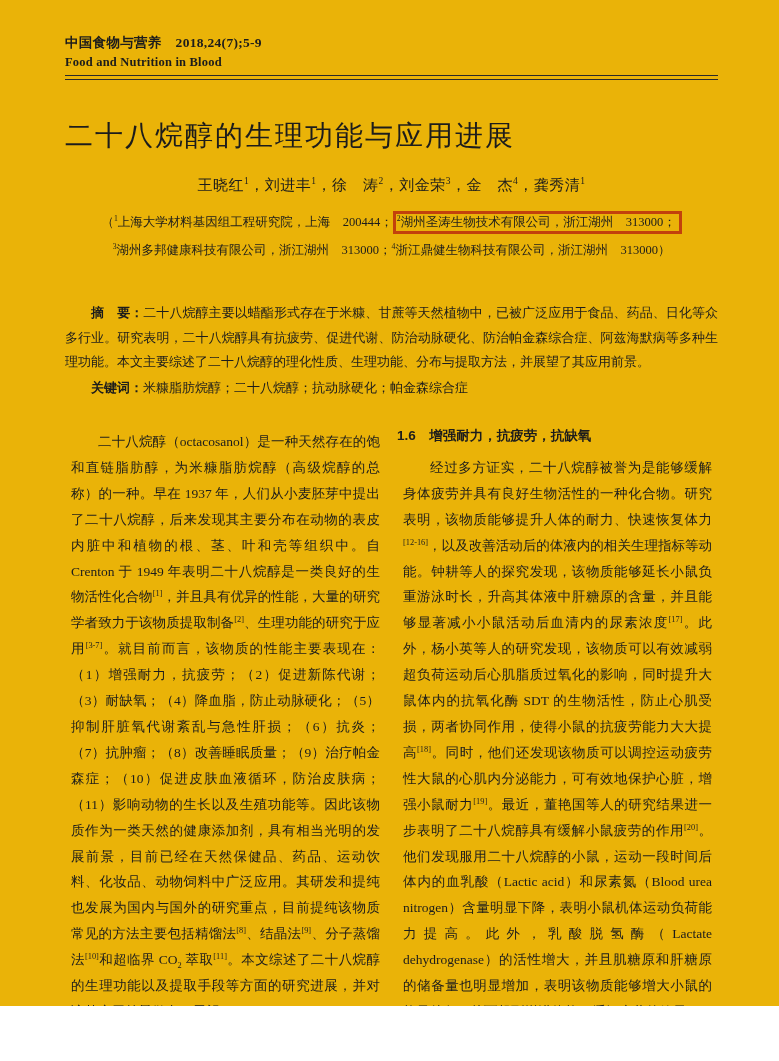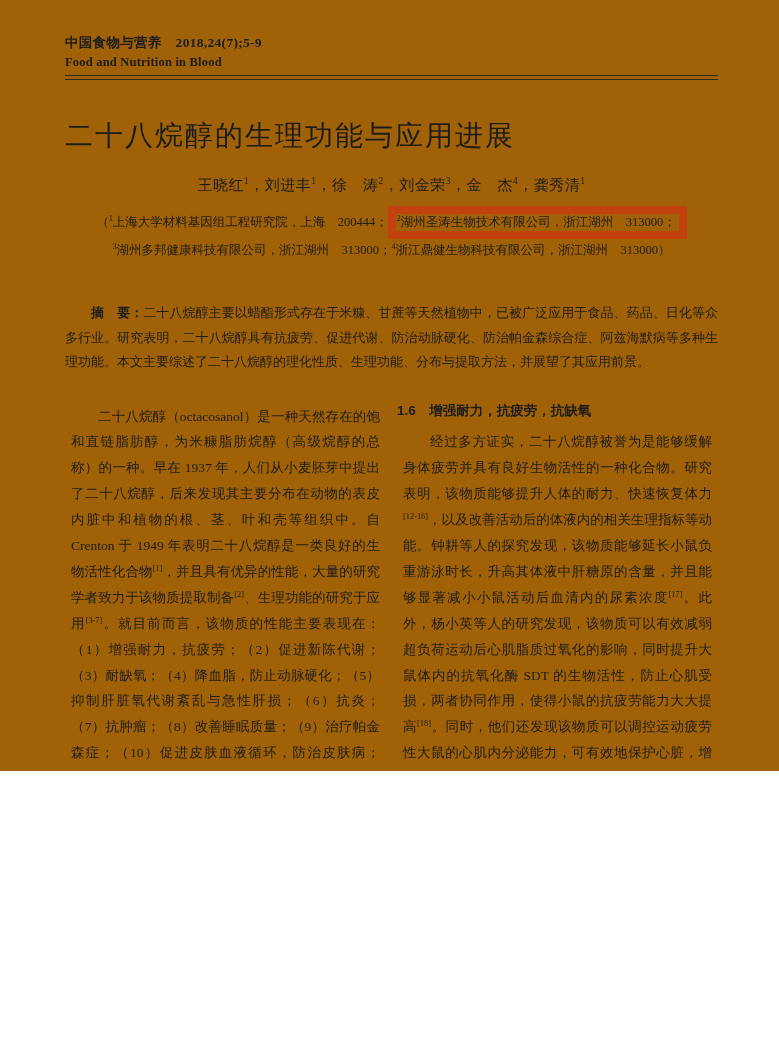--- a/index.html
+++ b/index.html
@@ -1,33 +1,33 @@
 <!DOCTYPE html>
 <html><head>
 <meta charset="utf-8">
 <style>
   html,body{margin:0;padding:0;background:#ffffff;}
   .page{
-    width:779px;height:771px;box-sizing:border-box;
-    padding:34px 61px 0 65px;margin:0 auto;background:#a16207;
+    width:779px;height:1006px;box-sizing:border-box;
+    padding:34px 61px 0 65px;margin:0 auto;background:#eab308;
     font-family:"Liberation Serif","DejaVu Serif",serif;color:#1c1c1c;
     overflow:hidden;position:relative;
   }
   
   .jline{font-size:13.5px;font-weight:bold;letter-spacing:.3px;}
   .jline .issue{margin-left:14px;font-weight:bold;}
   .jline-en{font-size:12.5px;font-weight:bold;margin-top:3px;letter-spacing:.2px;}
   .double-rule{margin-top:5px;height:3px;border-top:1.6px solid #2a2a2a;border-bottom:1px solid #2a2a2a;}
   
   .title{margin-top:37px;font-family:"Liberation Sans","DejaVu Sans",sans-serif;
          font-weight:normal;font-size:28px;letter-spacing:2px;}
   .authors{margin-top:21px;text-align:center;font-size:15px;letter-spacing:.5px;}
   .authors sup{font-size:9.5px;}
   .affil{margin-top:13px;text-align:center;font-size:12.5px;line-height:28px;}
-  .red-box{border:8px solid #c2410c;padding:1px 3px 2px 1px;}
+  .red-box{border:3px solid #c2410c;padding:1px 3px 2px 1px;}
   
   .abstract{margin-top:37px;font-size:13px;line-height:24.5px;text-align:justify;text-indent:2em;}
   .abstract .lbl,.keywords .lbl{font-family:"Liberation Sans","DejaVu Sans",sans-serif;font-weight:bold;}
   .keywords{font-size:13px;line-height:24.5px;text-indent:2em;margin-top:1px;}
   
   .columns{margin-top:23px;display:flex;gap:11px;}
   .col{flex:1;min-width:0;font-size:13.5px;line-height:25.9px;text-align:justify;}
   .para{margin:6px;}
   .indent{text-indent:2em;}
   sup{font-size:.62em;line-height:0;}
@@ -56,20 +56,23 @@
 
   <div class="affil">
     <div>（<sup>1</sup>上海大学材料基因组工程研究院，上海　200444；<span class="red-box"><sup>2</sup>湖州圣涛生物技术有限公司，浙江湖州　313000；</span></div>
     <div><sup>3</sup>湖州多邦健康科技有限公司，浙江湖州　313000；<sup>4</sup>浙江鼎健生物科技有限公司，浙江湖州　313000）</div>
   </div>
 
   <div class="abstract">
     <span class="lbl">摘　要：</span><span>二十八烷醇主要以蜡酯形式存在于米糠、甘蔗等天然植物中，已被广泛应用于食品、药品、日化等众多行业。研究表明，二十八烷醇具有抗疲劳、促进代谢、防治动脉硬化、防治帕金森综合症、阿兹海默病等多种生理功能。本文主要综述了二十八烷醇的理化性质、生理功能、分布与提取方法，并展望了其应用前景。</span>
   </div>
 
+  <div class="keywords">
+    <span class="lbl">关键词：</span><span>米糠脂肪烷醇；二十八烷醇；抗动脉硬化；帕金森综合症</span>
+  </div>
 
   <div class="columns">
     <div class="col">
         <p class="para indent">二十八烷醇（octacosanol）是一种天然存在的饱和直链脂肪醇，为米糠脂肪烷醇（高级烷醇的总称）的一种。早在 1937 年，人们从小麦胚芽中提出了二十八烷醇，后来发现其主要分布在动物的表皮内脏中和植物的根、茎、叶和壳等组织中。自 Crenton 于 1949 年表明二十八烷醇是一类良好的生物活性化合物<sup>[1]</sup>，并且具有优异的性能，大量的研究学者致力于该物质提取制备<sup>[2]</sup>、生理功能的研究于应用<sup>[3-7]</sup>。就目前而言，该物质的性能主要表现在：（1）增强耐力，抗疲劳；（2）促进新陈代谢；（3）耐缺氧；（4）降血脂，防止动脉硬化；（5）抑制肝脏氧代谢紊乱与急性肝损；（6）抗炎；（7）抗肿瘤；（8）改善睡眠质量；（9）治疗帕金森症；（10）促进皮肤血液循环，防治皮肤病；（11）影响动物的生长以及生殖功能等。因此该物质作为一类天然的健康添加剂，具有相当光明的发展前景，目前已经在天然保健品、药品、运动饮料、化妆品、动物饲料中广泛应用。其研发和提纯也发展为国内与国外的研究重点，目前提纯该物质常见的方法主要包括精馏法<sup>[8]</sup>、结晶法<sup>[9]</sup>、分子蒸馏法<sup>[10]</sup>和超临界 CO<sub>2</sub> 萃取<sup>[11]</sup>。本文综述了二十八烷醇的生理功能以及提取手段等方面的研究进展，并对该其应用前景做出了展望。</p>
         <h2 class="sec-h1">1　二十八烷醇的生理功能</h2>
         <p class="para indent">二十八烷醇之所以有较为广泛的生物学功能和较高的临床应用价值，在于它具有极好的生物安全性，对小鼠口服灌胃给药并进行毒性研究，发现其 LD 值可达到 18 000mg/kg，从数值上看是我们平时食用盐 LD 值的 6</p>
       </div>
     <div class="col">
         <h3 class="sec-h2">1.6　增强耐力，抗疲劳，抗缺氧</h3>
         <p class="para indent">经过多方证实，二十八烷醇被誉为是能够缓解身体疲劳并具有良好生物活性的一种化合物。研究表明，该物质能够提升人体的耐力、快速恢复体力<sup>[12-16]</sup>，以及改善活动后的体液内的相关生理指标等动能。钟耕等人的探究发现，该物质能够延长小鼠负重游泳时长，升高其体液中肝糖原的含量，并且能够显著减小小鼠活动后血清内的尿素浓度<sup>[17]</sup>。此外，杨小英等人的研究发现，该物质可以有效减弱超负荷运动后心肌脂质过氧化的影响，同时提升大鼠体内的抗氧化酶 SDT 的生物活性，防止心肌受损，两者协同作用，使得小鼠的抗疲劳能力大大提高<sup>[18]</sup>。同时，他们还发现该物质可以调控运动疲劳性大鼠的心肌内分泌能力，可有效地保护心脏，增强小鼠耐力<sup>[19]</sup>。最近，董艳国等人的研究结果进一步表明了二十八烷醇具有缓解小鼠疲劳的作用<sup>[20]</sup>。他们发现服用二十八烷醇的小鼠，运动一段时间后体内的血乳酸（Lactic acid）和尿素氮（Blood urea nitrogen）含量明显下降，表明小鼠机体运动负荷能力提高。此外，乳酸脱氢酶（Lactate dehydrogenase）的活性增大，并且肌糖原和肝糖原的储备量也明显增加，表明该物质能够增大小鼠的能量储备，从而起到增进体能、缓解疲劳的效果。</p>

